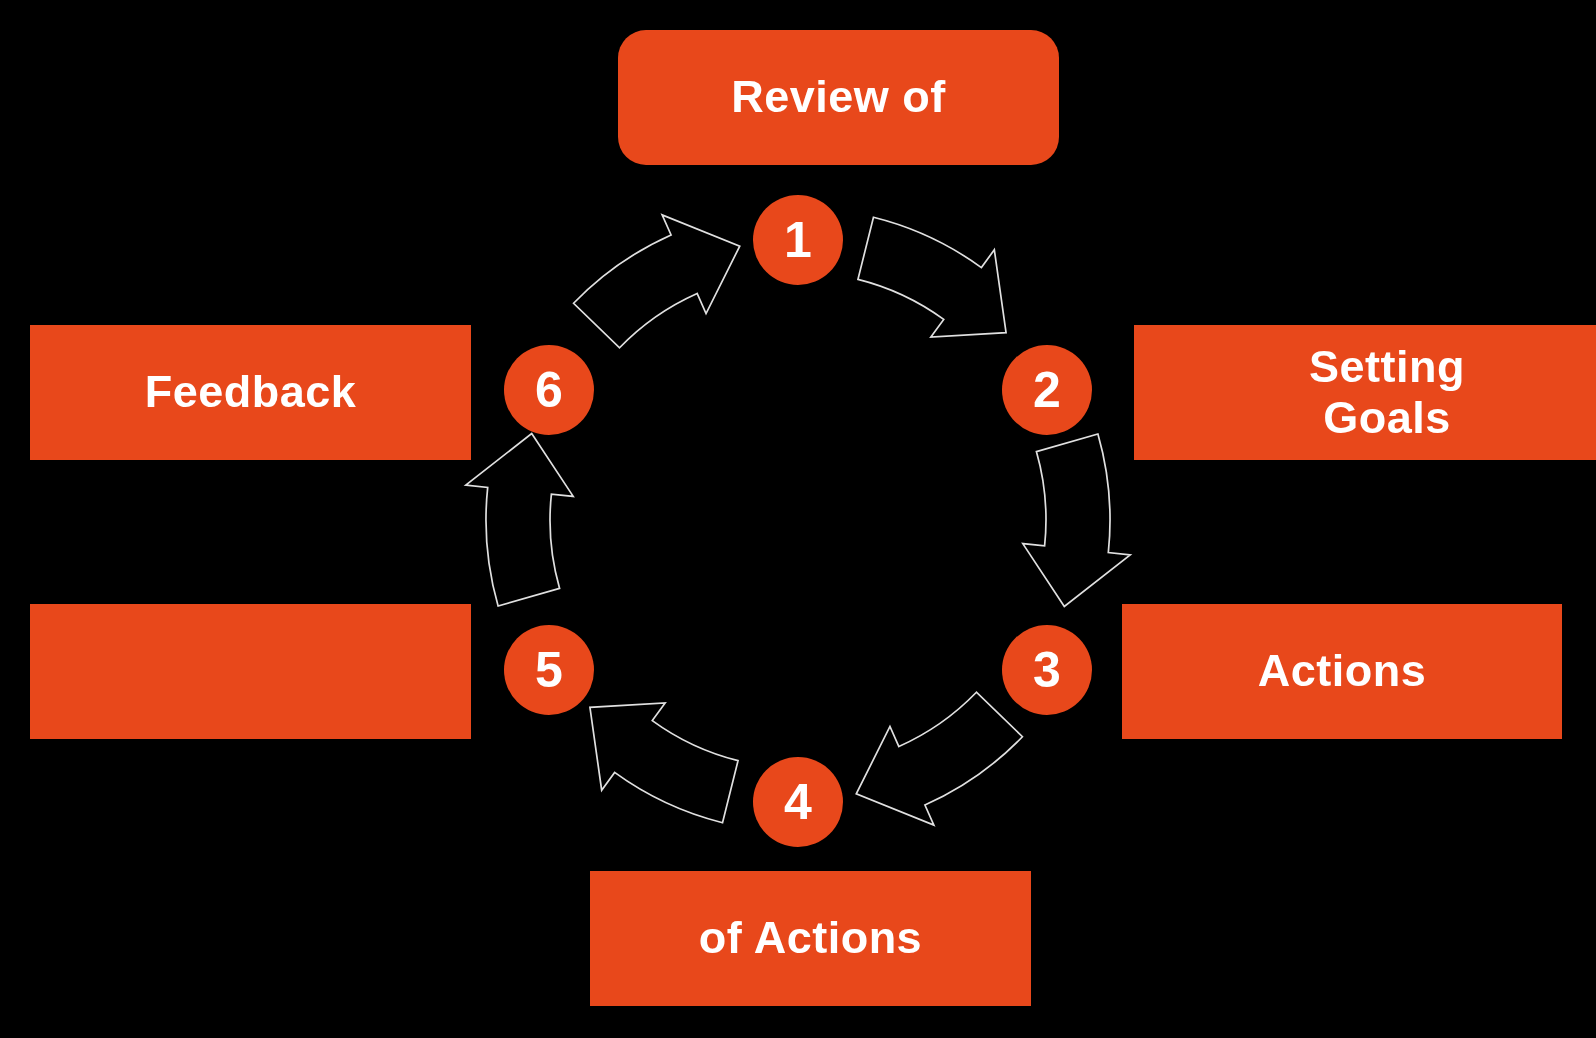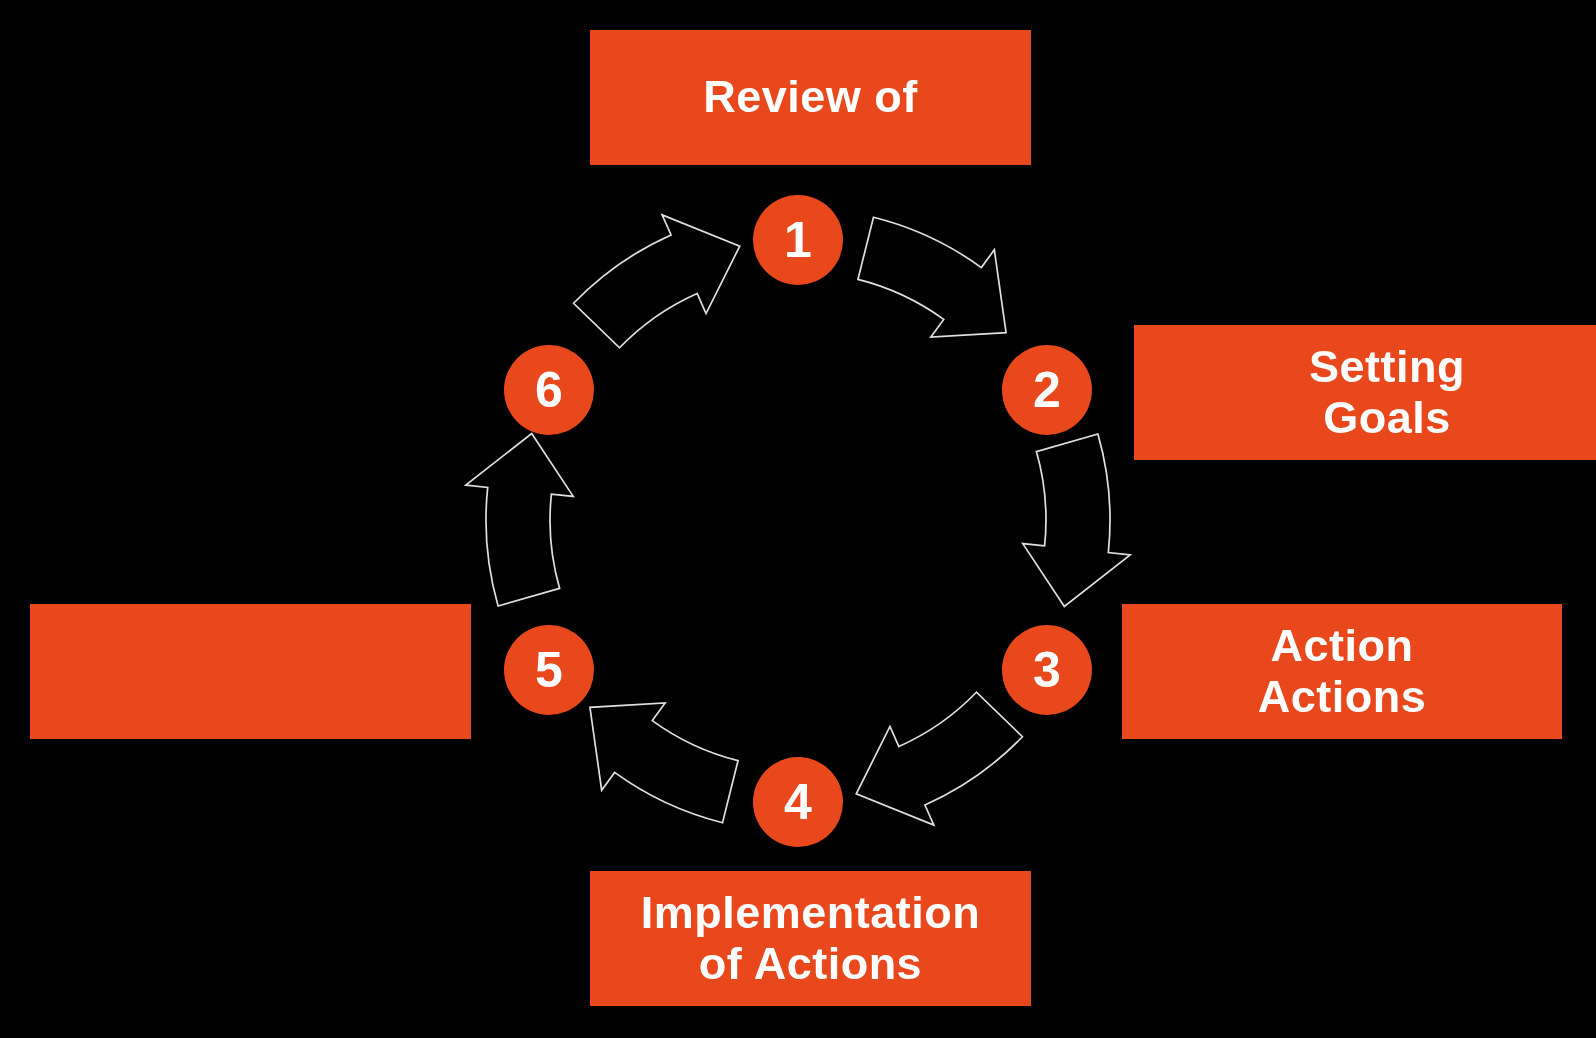--- a/index.html
+++ b/index.html
@@ -34,21 +34,21 @@
     display: flex;
     flex-direction: column;
     align-items: center;
     justify-content: center;
     text-align: center;
     font-size: 45px;
     font-weight: bold;
     line-height: 1.12;
     letter-spacing: 0.5px;
   }
-  .step-box--review         { left: 590px;  top: 30px;  }
+  .step-box--review         { left: 618px;  top: 30px; border-radius: 28px;  }
   .step-box--setting        { left: 1122px; top: 325px; width: 506px; margin-left: 12px; }
   .step-box--action         { left: 1122px; top: 604px; width: 440px; }
   .step-box--implementation { left: 590px;  top: 871px; }
   .step-box--assesment      { left: 30px;   top: 604px; }
   .step-box--feedback       { left: 30px;   top: 325px; }
   .step-circle {
     position: absolute;
     width: 90px;
     height: 90px;
     border-radius: 50%;
@@ -87,32 +87,34 @@
   <div class="step-box step-box--review">
     <div>Review of</div>
   </div>
 
   <div class="step-box step-box--setting">
     <div>Setting</div>
     <div>Goals</div>
   </div>
 
   <div class="step-box step-box--action">
-    <div>Action</div>
     <div>Actions</div>
   </div>
 
   <div class="step-box step-box--implementation">
-    <div>Implementation</div>
     <div>of Actions</div>
   </div>
 
   <div class="step-box step-box--assesment">
   </div>
 
+  <div class="step-box step-box--feedback">
+    <div>Feedback</div>
+    <div></div>
+  </div>
 
   <div class="step-circle step-circle--1">1</div>
   <div class="step-circle step-circle--2">2</div>
   <div class="step-circle step-circle--3">3</div>
   <div class="step-circle step-circle--4">4</div>
   <div class="step-circle step-circle--5">5</div>
   <div class="step-circle step-circle--6">6</div>
 
 </div>
 

